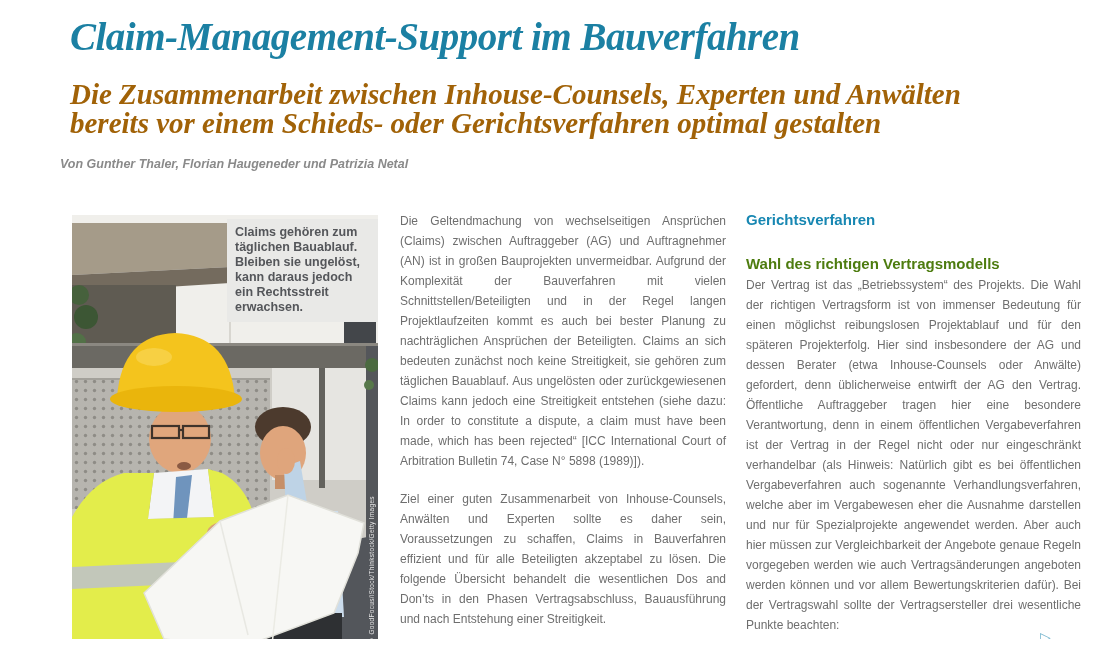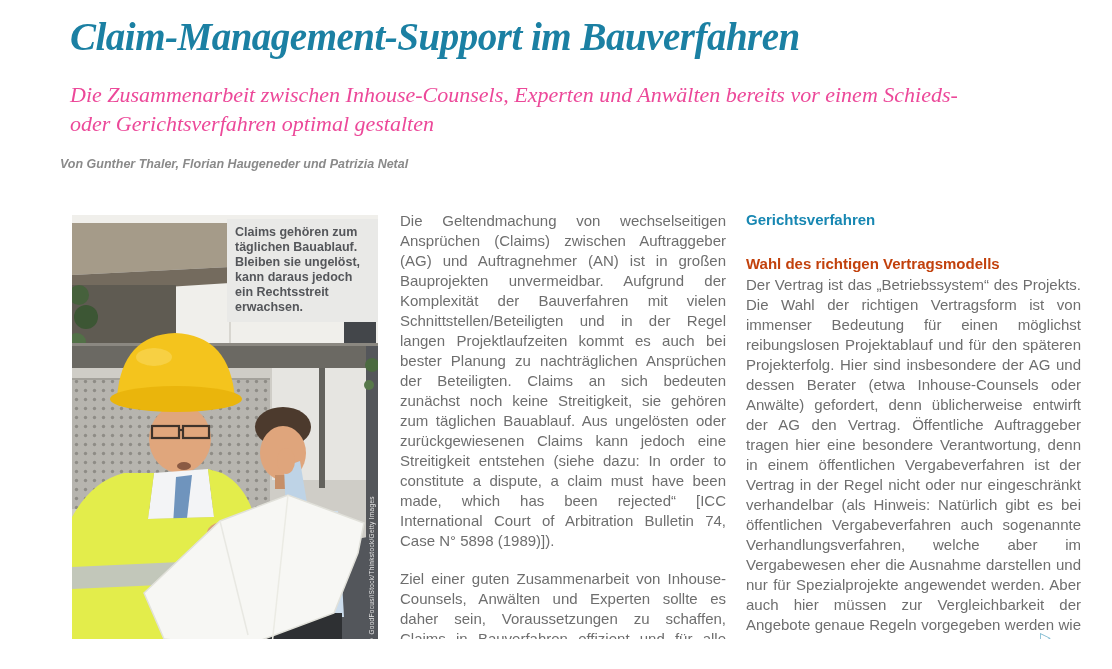--- a/index.html
+++ b/index.html
@@ -7,22 +7,22 @@
     position:relative;width:1112px;height:639px;background:#ffffff;
     overflow:hidden;font-family:"Liberation Sans",sans-serif;
   }
   .title{
     position:absolute;left:70px;top:14px;margin:0;
     font-family:"Liberation Serif",serif;font-style:italic;font-weight:600;
     font-size:39px;letter-spacing:-0.5px;color:#1b80a3;white-space:nowrap;
   }
   .subtitle{
     position:absolute;left:70px;top:80px;margin:0;width:922px;
-    font-family:"Liberation Serif",serif;font-style:italic;font-weight:400;
-    font-size:22px;line-height:29px;color:#ec4899;
+    font-family:"Liberation Serif",serif;font-style:italic;font-weight:700;
+    font-size:29px;line-height:29px;color:#a16207;
   }
   .byline{
     position:absolute;left:60px;top:157px;
     font-style:italic;font-weight:600;font-size:12.5px;color:#8a8a8a;
   }
   .photo{
     position:absolute;left:72px;top:215px;width:306px;height:433px;margin:0;
     overflow:hidden;background:#e7e5e0;
   }
   .photo svg{display:block;width:306px;height:433px;}
@@ -31,31 +31,31 @@
     background:#e9e9e7;color:#54565a;font-size:12.5px;line-height:15px;
     font-weight:600;
   }
   .credit{
     position:absolute;right:3px;bottom:4px;height:150px;
     writing-mode:vertical-rl;transform:rotate(180deg);
     font-size:6.5px;letter-spacing:0.3px;color:#e6e6e6;white-space:nowrap;
   }
   .col{position:absolute;top:211px;color:#6e6e6e;}
   .col p{
-    margin:0;font-size:15px;line-height:20px;text-align:justify;
+    margin:0;font-size:12px;line-height:20px;text-align:justify;
     hyphens:auto;-webkit-hyphens:auto;
   }
   .col p + p{margin-top:18px;}
   .col-mid{left:400px;width:326px;}
   .col-right{left:746px;width:335px;}
   .sec-heading{
     margin:0 0 27px 0;font-size:15px;font-weight:700;color:#1787b2;
   }
   .sec-subheading{
-    margin:8px 0 3px 0;font-size:15px;font-weight:700;color:#c2410c;
+    margin:8px 0 3px 0;font-size:15px;font-weight:700;color:#4d7c0f;
   }
   .cont-marker{
     position:absolute;left:1040px;top:629px;font-size:14px;color:#79b7cf;
   }
 </style>
 </head>
 <body>
 
 <div class="page">
 

